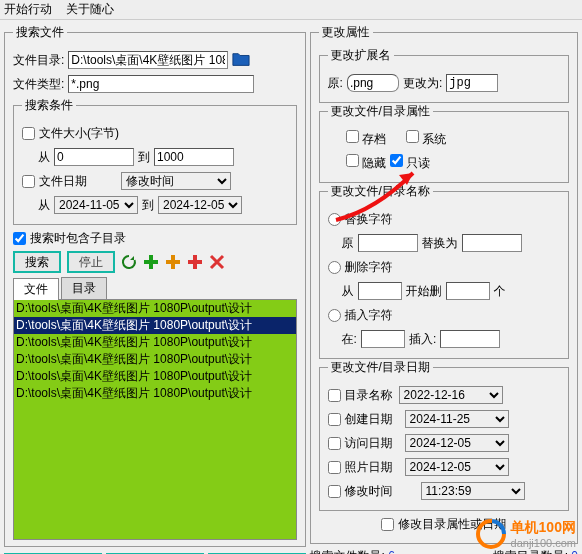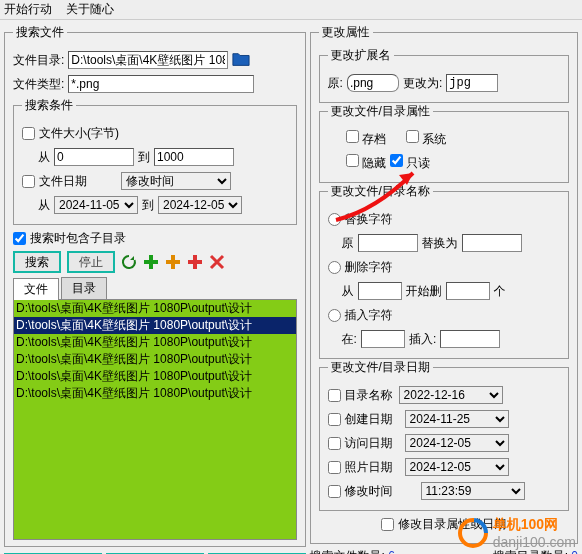--- a/index.html
+++ b/index.html
@@ -37,21 +37,21 @@
 .btnrow button { flex: 1; }
 
 .stats { display: flex; justify-content: space-between; margin: 1px 0; }
 .stats .num { color: #1b3cd6; }
 
 .arrow { position: absolute; left: 331px; top: 165px; width: 95px; height: 60px; pointer-events: none; z-index: 10; }
 
 .watermark { position: absolute; right: 6px; bottom: 4px; display: flex; align-items: center; gap: 4px; }
 .wm-circle { width: 32px; height: 32px; }
 .wm-txt { font-size: 14px; font-weight: bold; color: #ff7a00; }
-.wm-sub { font-size: 14px; color: #999; }
+.wm-sub { font-size: 11px; color: #999; }
 </style>
 </head>
 <body>
 
 <div class="menubar">
   <span>开始行动</span>
   <span>关于随心</span>
 </div>
 
 <div class="main">

